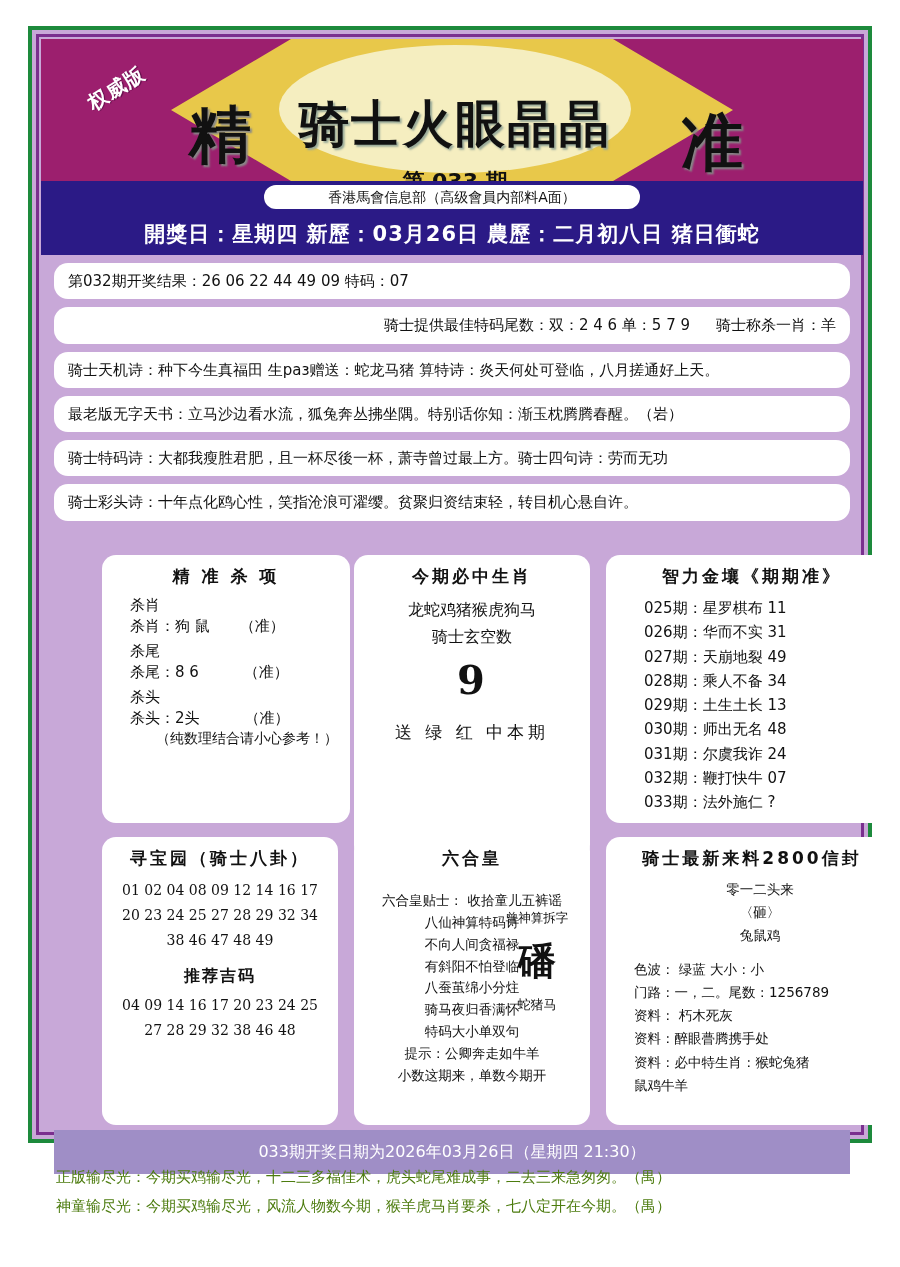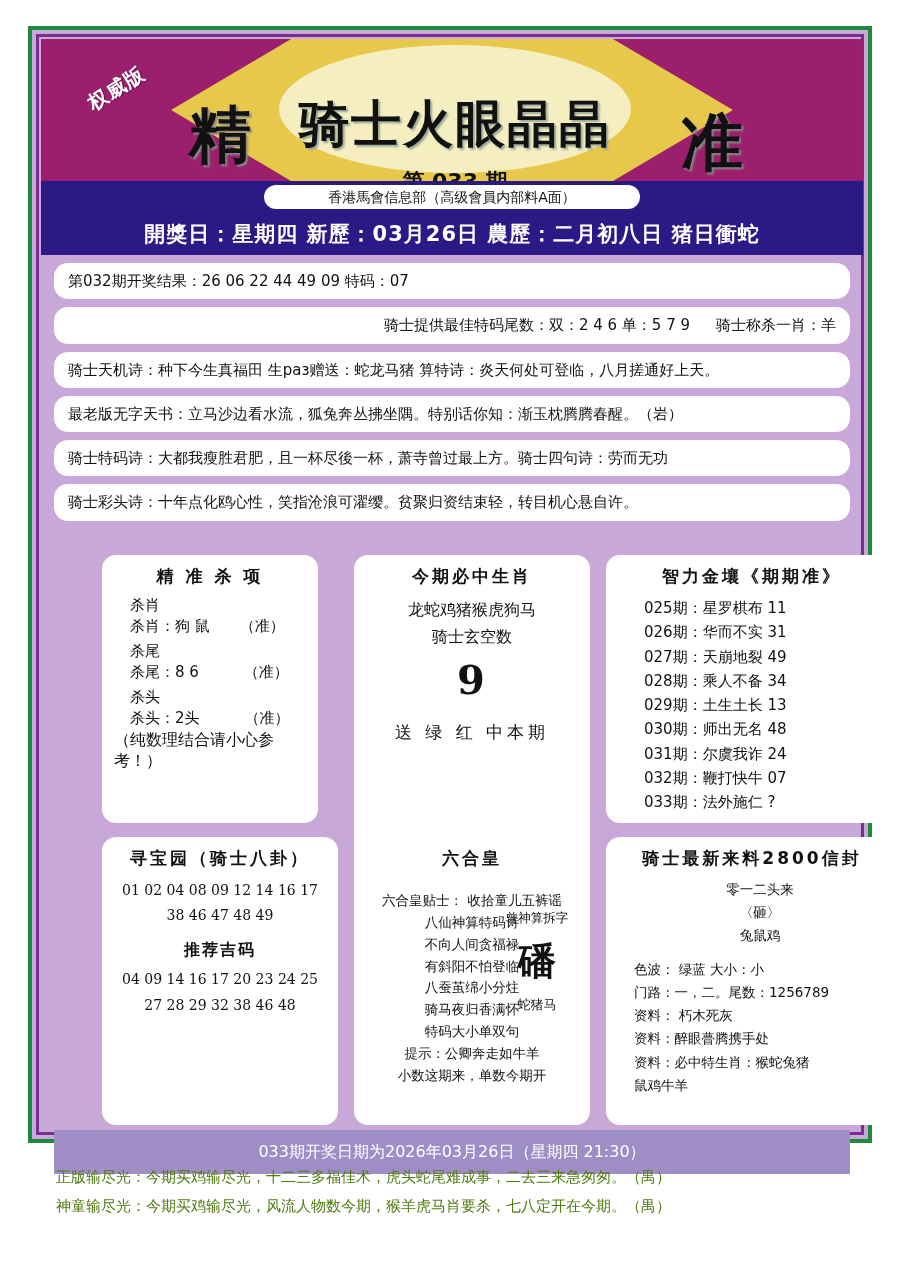--- a/index.html
+++ b/index.html
@@ -108,29 +108,29 @@
   .panel{
     position:absolute;background:#ffffff;border-radius:14px;
     box-sizing:border-box;padding:10px 12px;
     font-size:14px;color:#111;
   }
   .p-title{
     text-align:center;font-size:17px;font-weight:bold;margin-bottom:8px;
     letter-spacing:3px;
   }
   
-  #p-shaxiang{left:48px;top:0;width:216px;height:268px;}
+  #p-shaxiang{left:48px;top:0;width:248px;height:268px;}
   #p-shengxiao{left:300px;top:0;width:236px;height:304px;}
   #p-jinrang{left:552px;top:0;width:292px;height:268px;}
   #p-xunbao{left:48px;top:282px;width:236px;height:288px;}
   #p-liuhe{left:300px;top:282px;width:236px;height:288px;}
   #p-xinliao{left:552px;top:282px;width:292px;height:288px;}
   .kill-line{margin:2px 0 2px 16px;font-size:15px;}
   .kill-head{margin:6px 0 0 16px;font-size:15px;}
-  .note{text-align:left;font-size:16px;}
+  .note{text-align:right;font-size:14px;}
   .zodiac-line{text-align:center;font-size:16px;line-height:1.7;}
   .bignum{
     text-align:center;font-size:40px;font-weight:bold;
     font-family:"DejaVu Serif","Liberation Serif",serif;
     margin:6px 0 10px 0;letter-spacing:2px;
   }
   .send-line{text-align:center;font-size:17px;letter-spacing:4px;margin-top:18px;}
   .jin-list div{font-size:15px;line-height:1.62;padding-left:26px;}
   .xun-nums{font-size:14px;line-height:1.8;font-family:"DejaVu Serif","Liberation Serif",serif;text-align:center;}
   .sub-title{text-align:center;font-size:16px;font-weight:bold;margin:12px 0 6px 0;letter-spacing:2px;}
@@ -226,20 +226,21 @@
           <div>031期：尔虞我诈 24</div>
           <div>032期：鞭打快牛 07</div>
           <div>033期：法外施仁 ?</div>
         </div>
       </div>
 
       <div class="panel" id="p-xunbao">
         <div class="p-title">寻宝园（骑士八卦）</div>
         <div class="xun-nums">
           <div>01 02 04 08 09 12 14 16 17</div>
+          <div>20 23 24 25 27 28 29 32 34</div>
           <div>38 46 47 48 49</div>
         </div>
         <div class="sub-title">推荐吉码</div>
         <div class="xun-nums">
           <div>04 09 14 16 17 20 23 24 25</div>
           <div>27 28 29 32 38 46 48</div>
         </div>
       </div>
 
       <div class="panel" id="p-liuhe">

